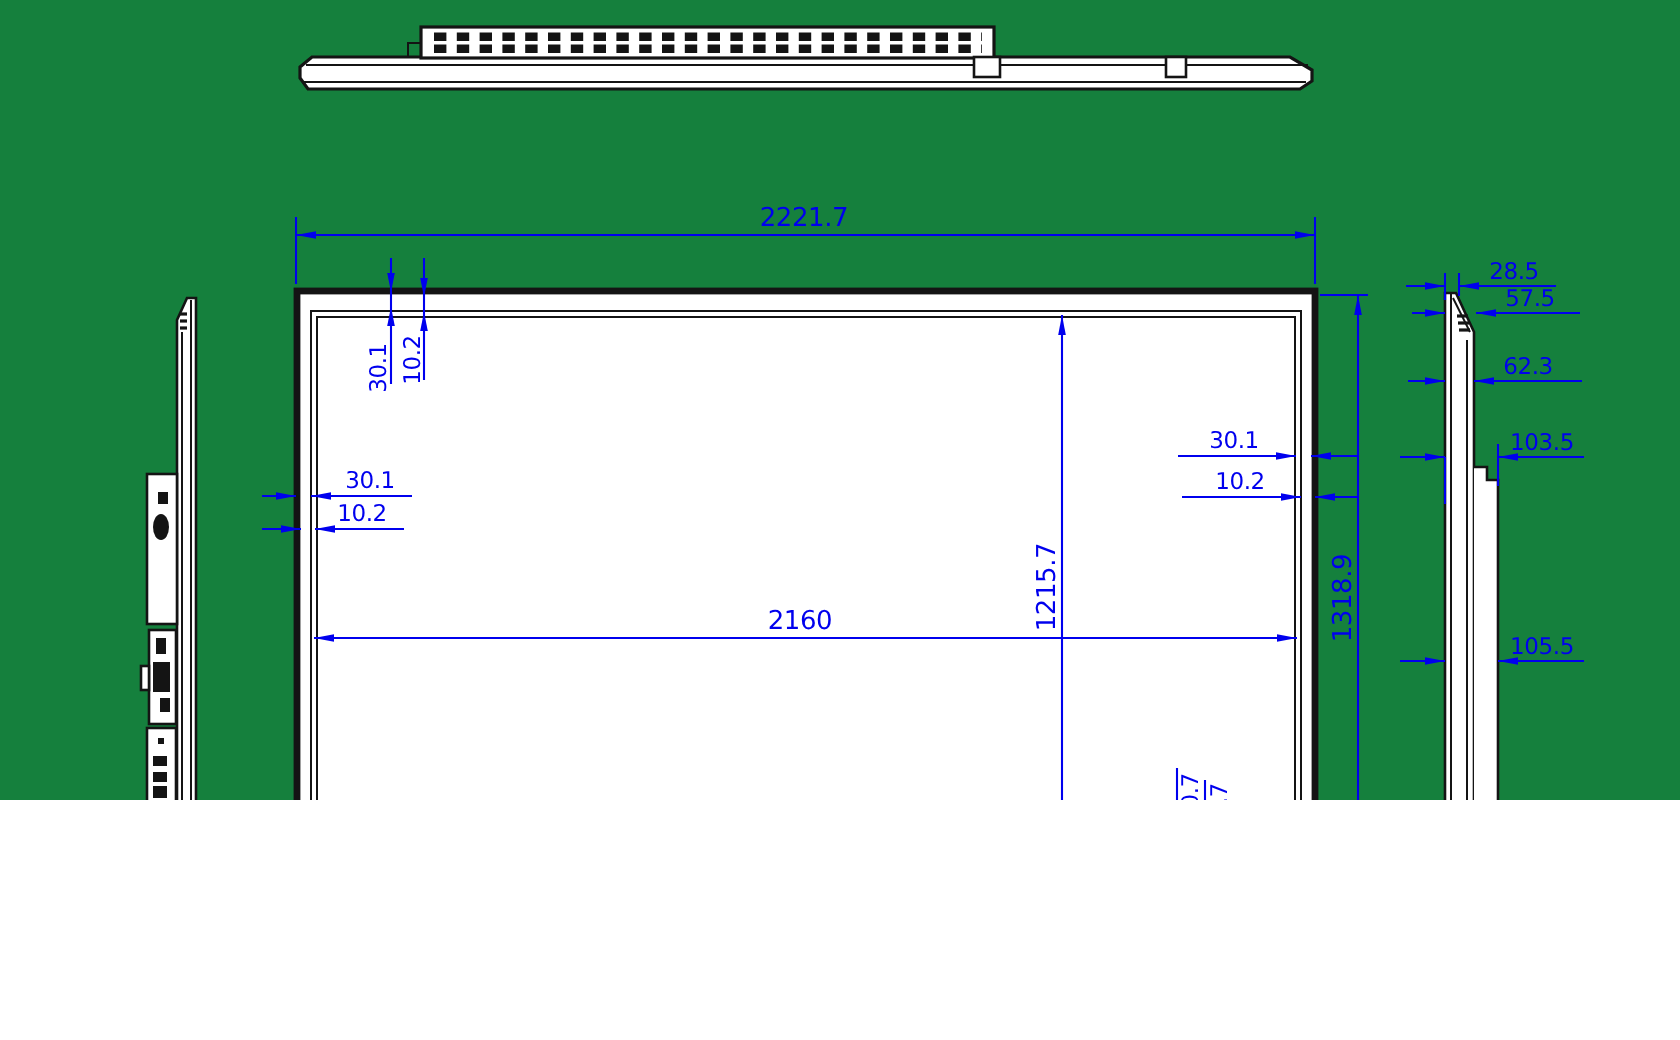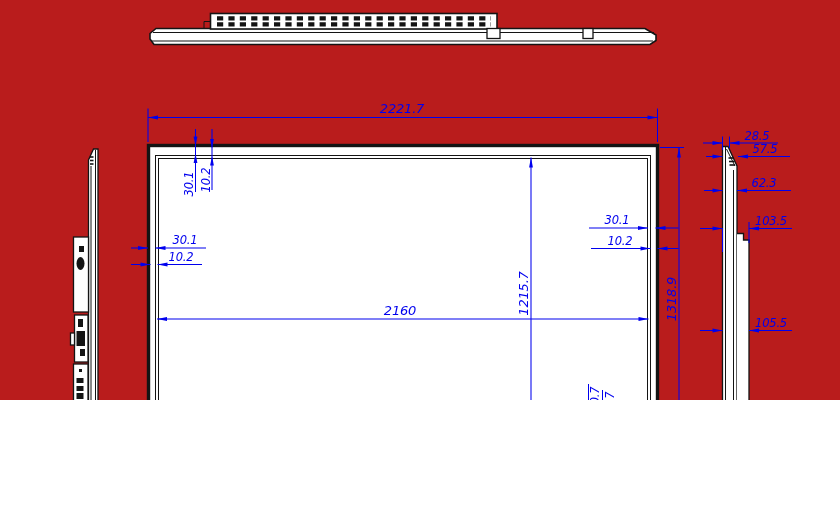--- a/index.html
+++ b/index.html
@@ -1,17 +1,17 @@
 <!DOCTYPE html>
 <html><head>
 <meta charset="utf-8">
 <style>
   html,body{margin:0;padding:0;background:#ffffff;}
-  .canvas{position:relative;width:840px;height:400px;background:#b91c1c;overflow:hidden;
-          font-family:"DejaVu Sans",sans-serif;font-style:italic;}
+  .canvas{position:relative;width:840px;height:400px;background:#15803d;overflow:hidden;
+          font-family:"DejaVu Sans",sans-serif;}
   svg{display:block;}
   
   .tl  {stroke:#141414;stroke-width:1;fill:none;}
   .tlf {stroke:#141414;stroke-width:1.3;fill:#ffffff;}
   .tl2 {stroke:#141414;stroke-width:1.6;fill:#ffffff;}
   .ol  {stroke:#141414;stroke-width:3.4;fill:#ffffff;}
   .fb  {fill:#141414;stroke:none;}
   .tick {stroke:#141414;stroke-width:6.5;stroke-dasharray:2 2.7;fill:none;}
   .tick2{stroke:#141414;stroke-width:4.2;stroke-dasharray:6.2 5.2;fill:none;}
   .vent {stroke:#141414;stroke-width:1.6;fill:none;}

